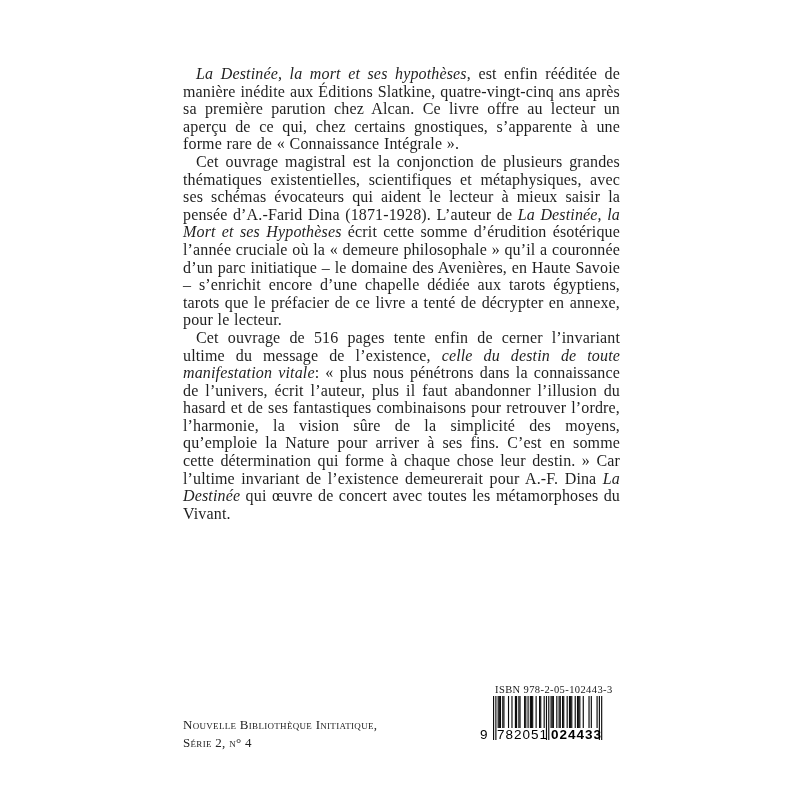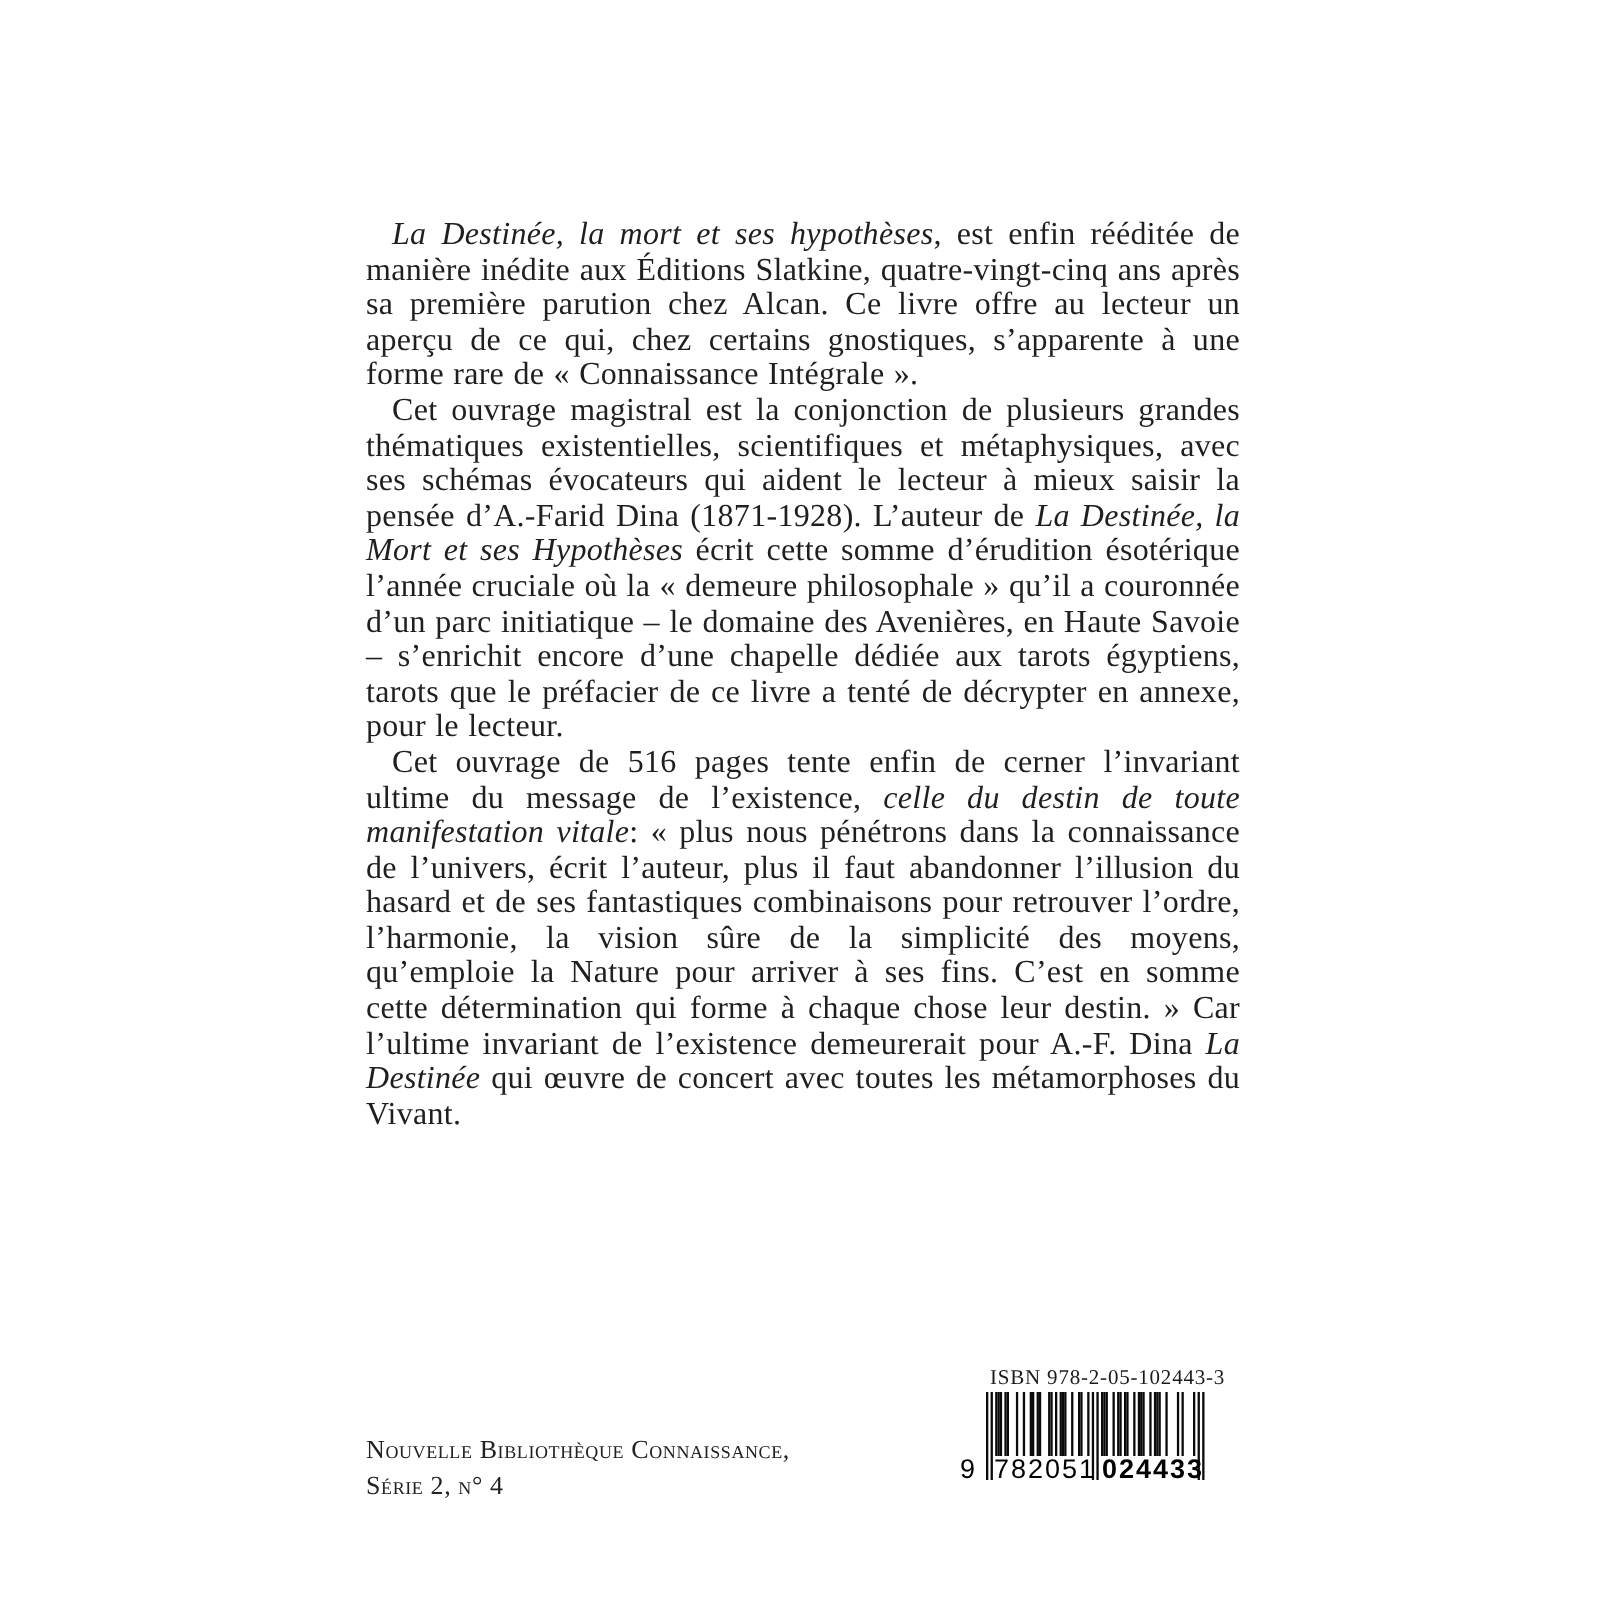--- a/index.html
+++ b/index.html
@@ -11,21 +11,20 @@
     font-family:"Liberation Serif","DejaVu Serif",serif;
     color:#1f1f1f;
   }
   .body-text{
     position:absolute;
     left:183px;top:65px;width:437px;
     font-size:16px;line-height:17.6px;
     text-align:justify;
     letter-spacing:0.15px;
     word-spacing:0.5px;
-    margin-top:44px;
   }
   .body-text p{
     margin:0;
     text-indent:13px;
     hyphens:none;
   }
   .body-text em{font-style:italic;}
   .imprint{
     position:absolute;
     left:183px;top:716px;
@@ -71,21 +70,21 @@
 
 <div class="page">
 
   <div class="body-text">
       <p><em>La Destinée, la mort et ses hypothèses</em><span>, est enfin rééditée de manière inédite aux Éditions Slatkine, quatre-vingt-cinq ans après sa première parution chez Alcan. Ce livre offre au lecteur un aperçu de ce qui, chez certains gnostiques, s’apparente à une forme rare de «&nbsp;Connaissance Intégrale&nbsp;».</span></p>
       <p><span>Cet ouvrage magistral est la conjonction de plusieurs grandes thématiques existentielles, scientifiques et métaphysiques, avec ses schémas évocateurs qui aident le lecteur à mieux saisir la pensée d’A.-Farid Dina (1871-1928). L’auteur de </span><em>La Destinée, la Mort et ses Hypothèses</em><span> écrit cette somme d’érudition ésotérique l’année cruciale où la «&nbsp;demeure philosophale&nbsp;» qu’il a couronnée d’un parc initiatique – le domaine des Avenières, en Haute Savoie – s’enrichit encore d’une chapelle dédiée aux tarots égyptiens, tarots que le préfacier de ce livre a tenté de décrypter en annexe, pour le lecteur.</span></p>
       <p><span>Cet ouvrage de 516 pages tente enfin de cerner l’invariant ultime du message de l’existence, </span><em>celle du destin de toute manifestation vitale</em><span>: «&nbsp;plus nous pénétrons dans la connaissance de l’univers, écrit l’auteur, plus il faut abandonner l’illusion du hasard et de ses fantastiques combinaisons pour retrouver l’ordre, l’harmonie, la vision sûre de la simplicité des moyens, qu’emploie la Nature pour arriver à ses fins. C’est en somme cette détermination qui forme à chaque chose leur destin.&nbsp;» Car l’ultime invariant de l’existence demeurerait pour A.-F. Dina </span><em>La Destinée</em><span> qui œuvre de concert avec toutes les métamorphoses du Vivant.</span></p>
     </div>
 
   <div class="imprint">
-    <div>Nouvelle Bibliothèque Connaissance,</div>
+    <div>Nouvelle Bibliothèque Initiatique,</div>
     <div>Série 2, n° 4</div>
   </div>
 
   <div class="barcode-block">
     <div class="isbn-label">ISBN 978-2-05-102443-3</div>
     <div class="bars-wrap">
       <svg width="110" height="45" viewBox="0 0 110 45" xmlns="http://www.w3.org/2000/svg">
           <rect x="0.00" y="0" width="1.15" height="44"></rect>
           <rect x="2.30" y="0" width="1.15" height="44"></rect>
           <rect x="4.60" y="0" width="1.15" height="32"></rect>

